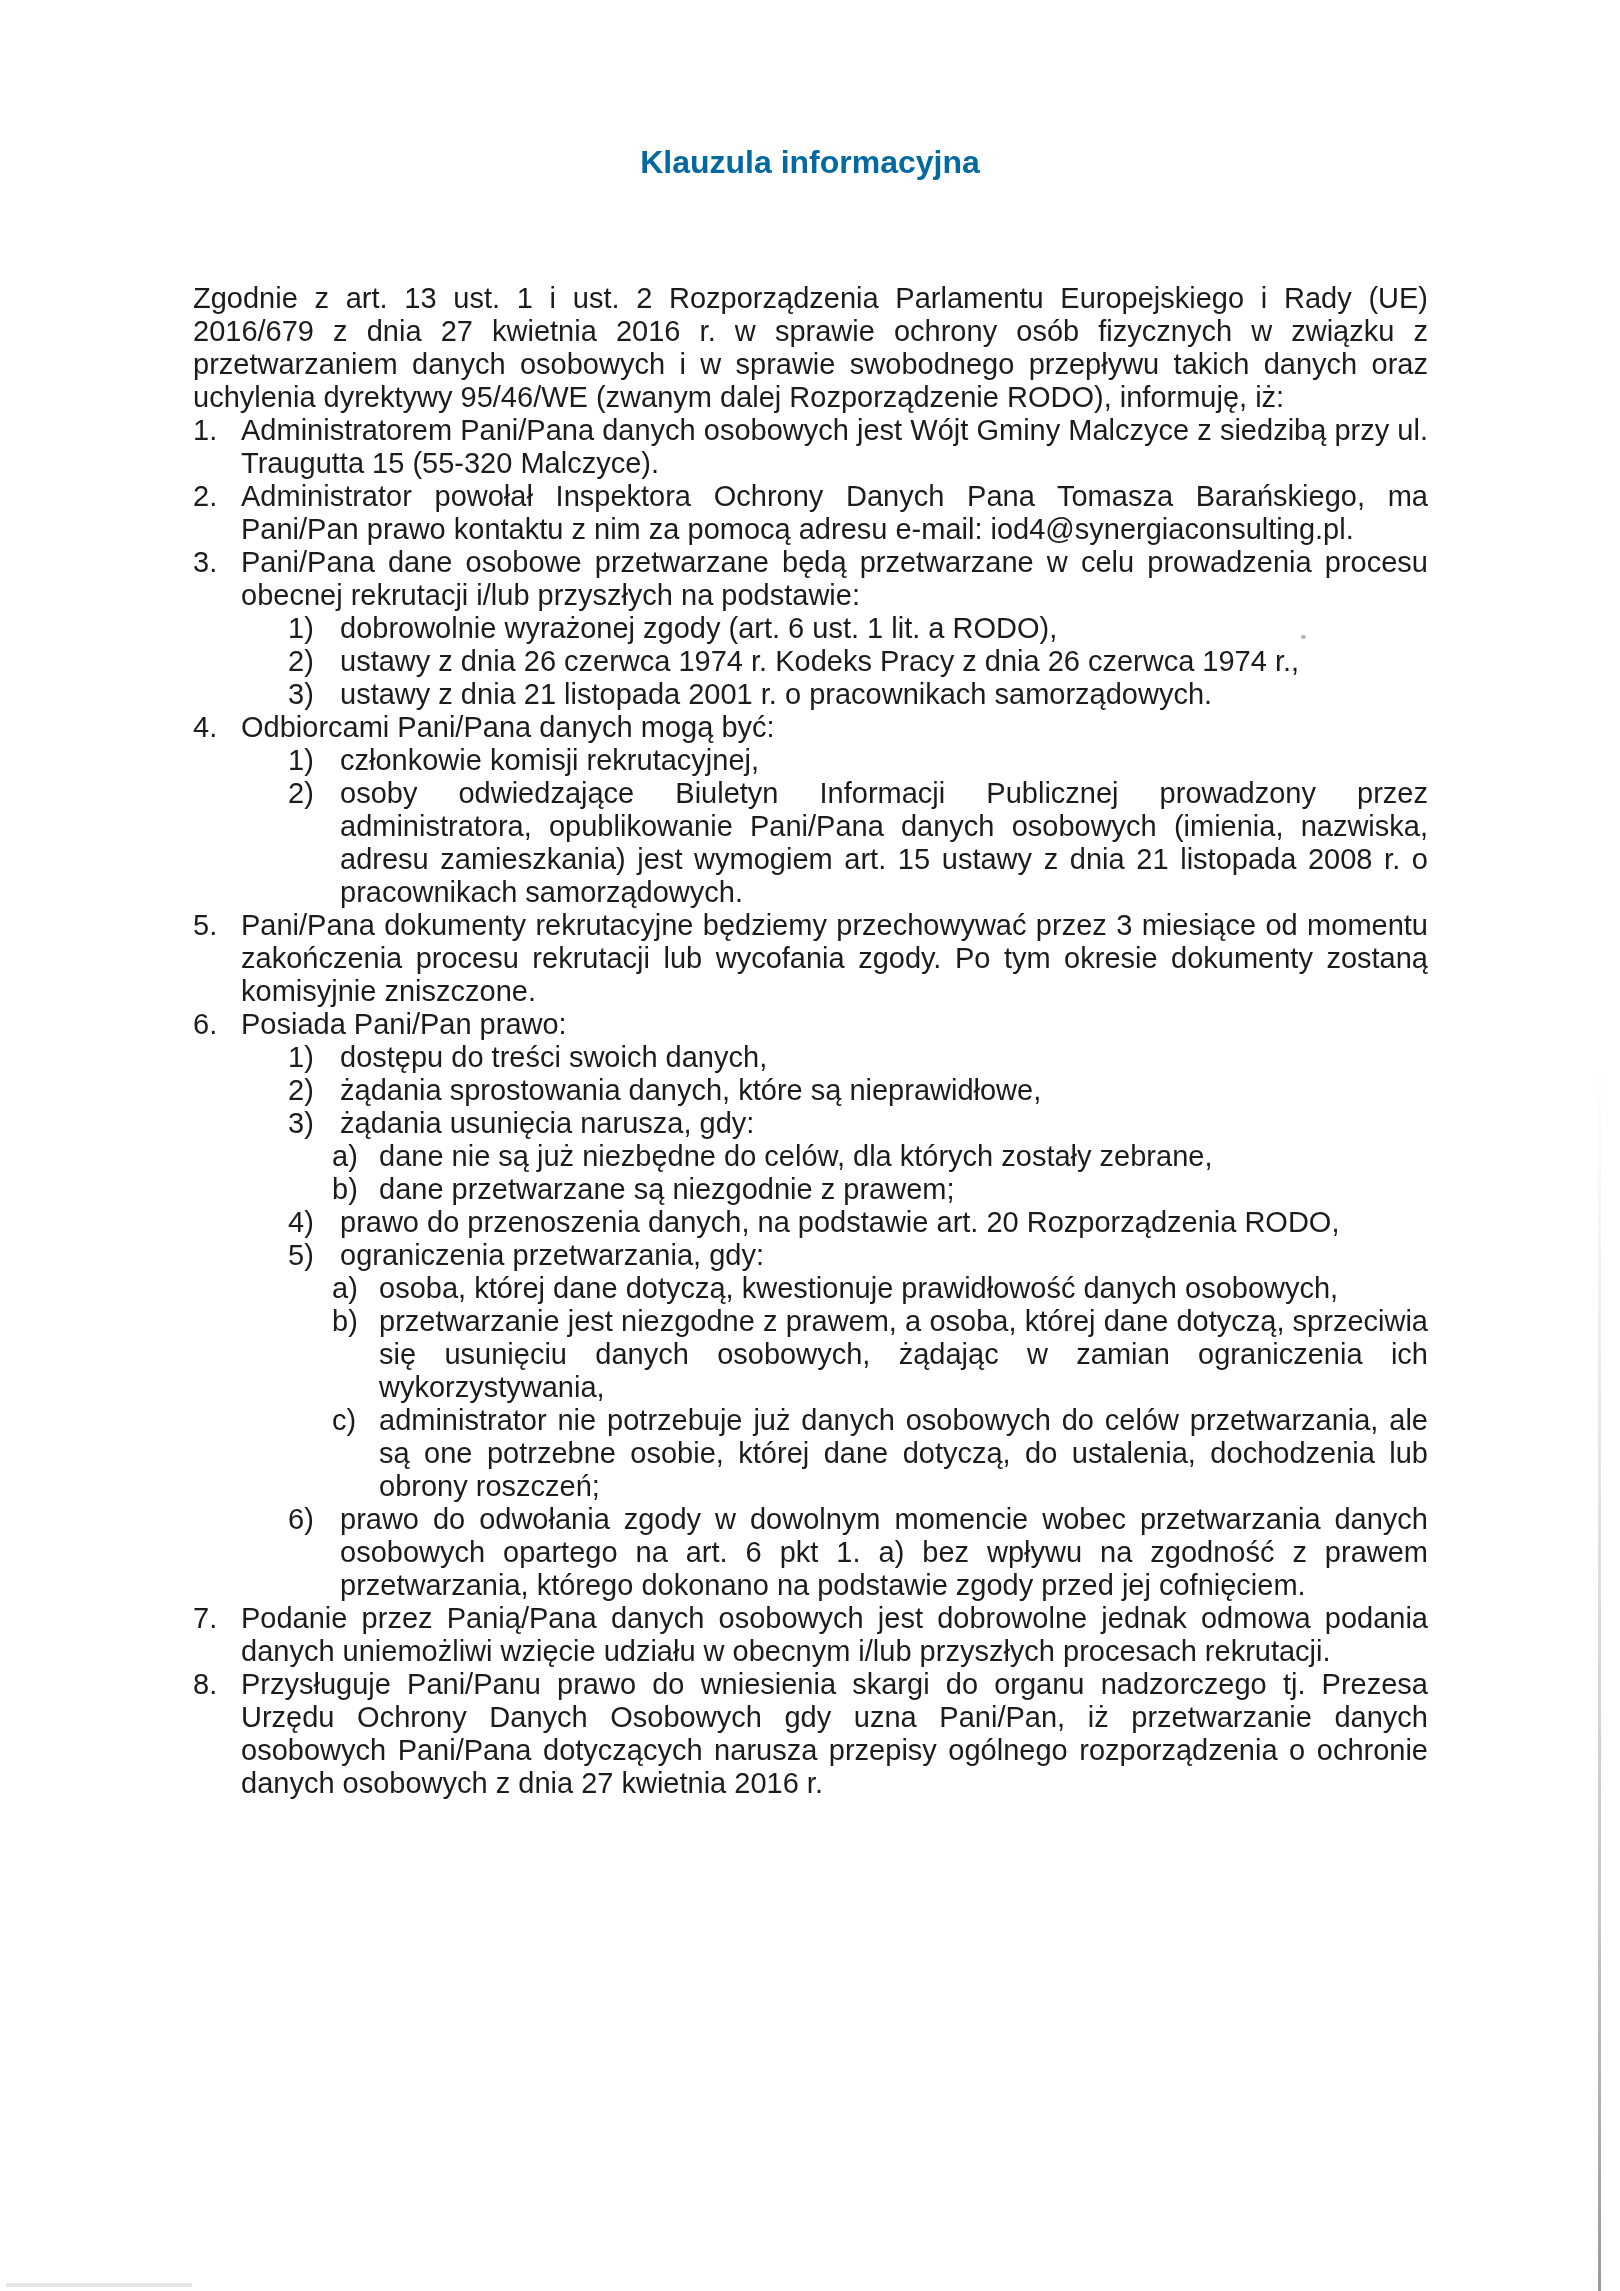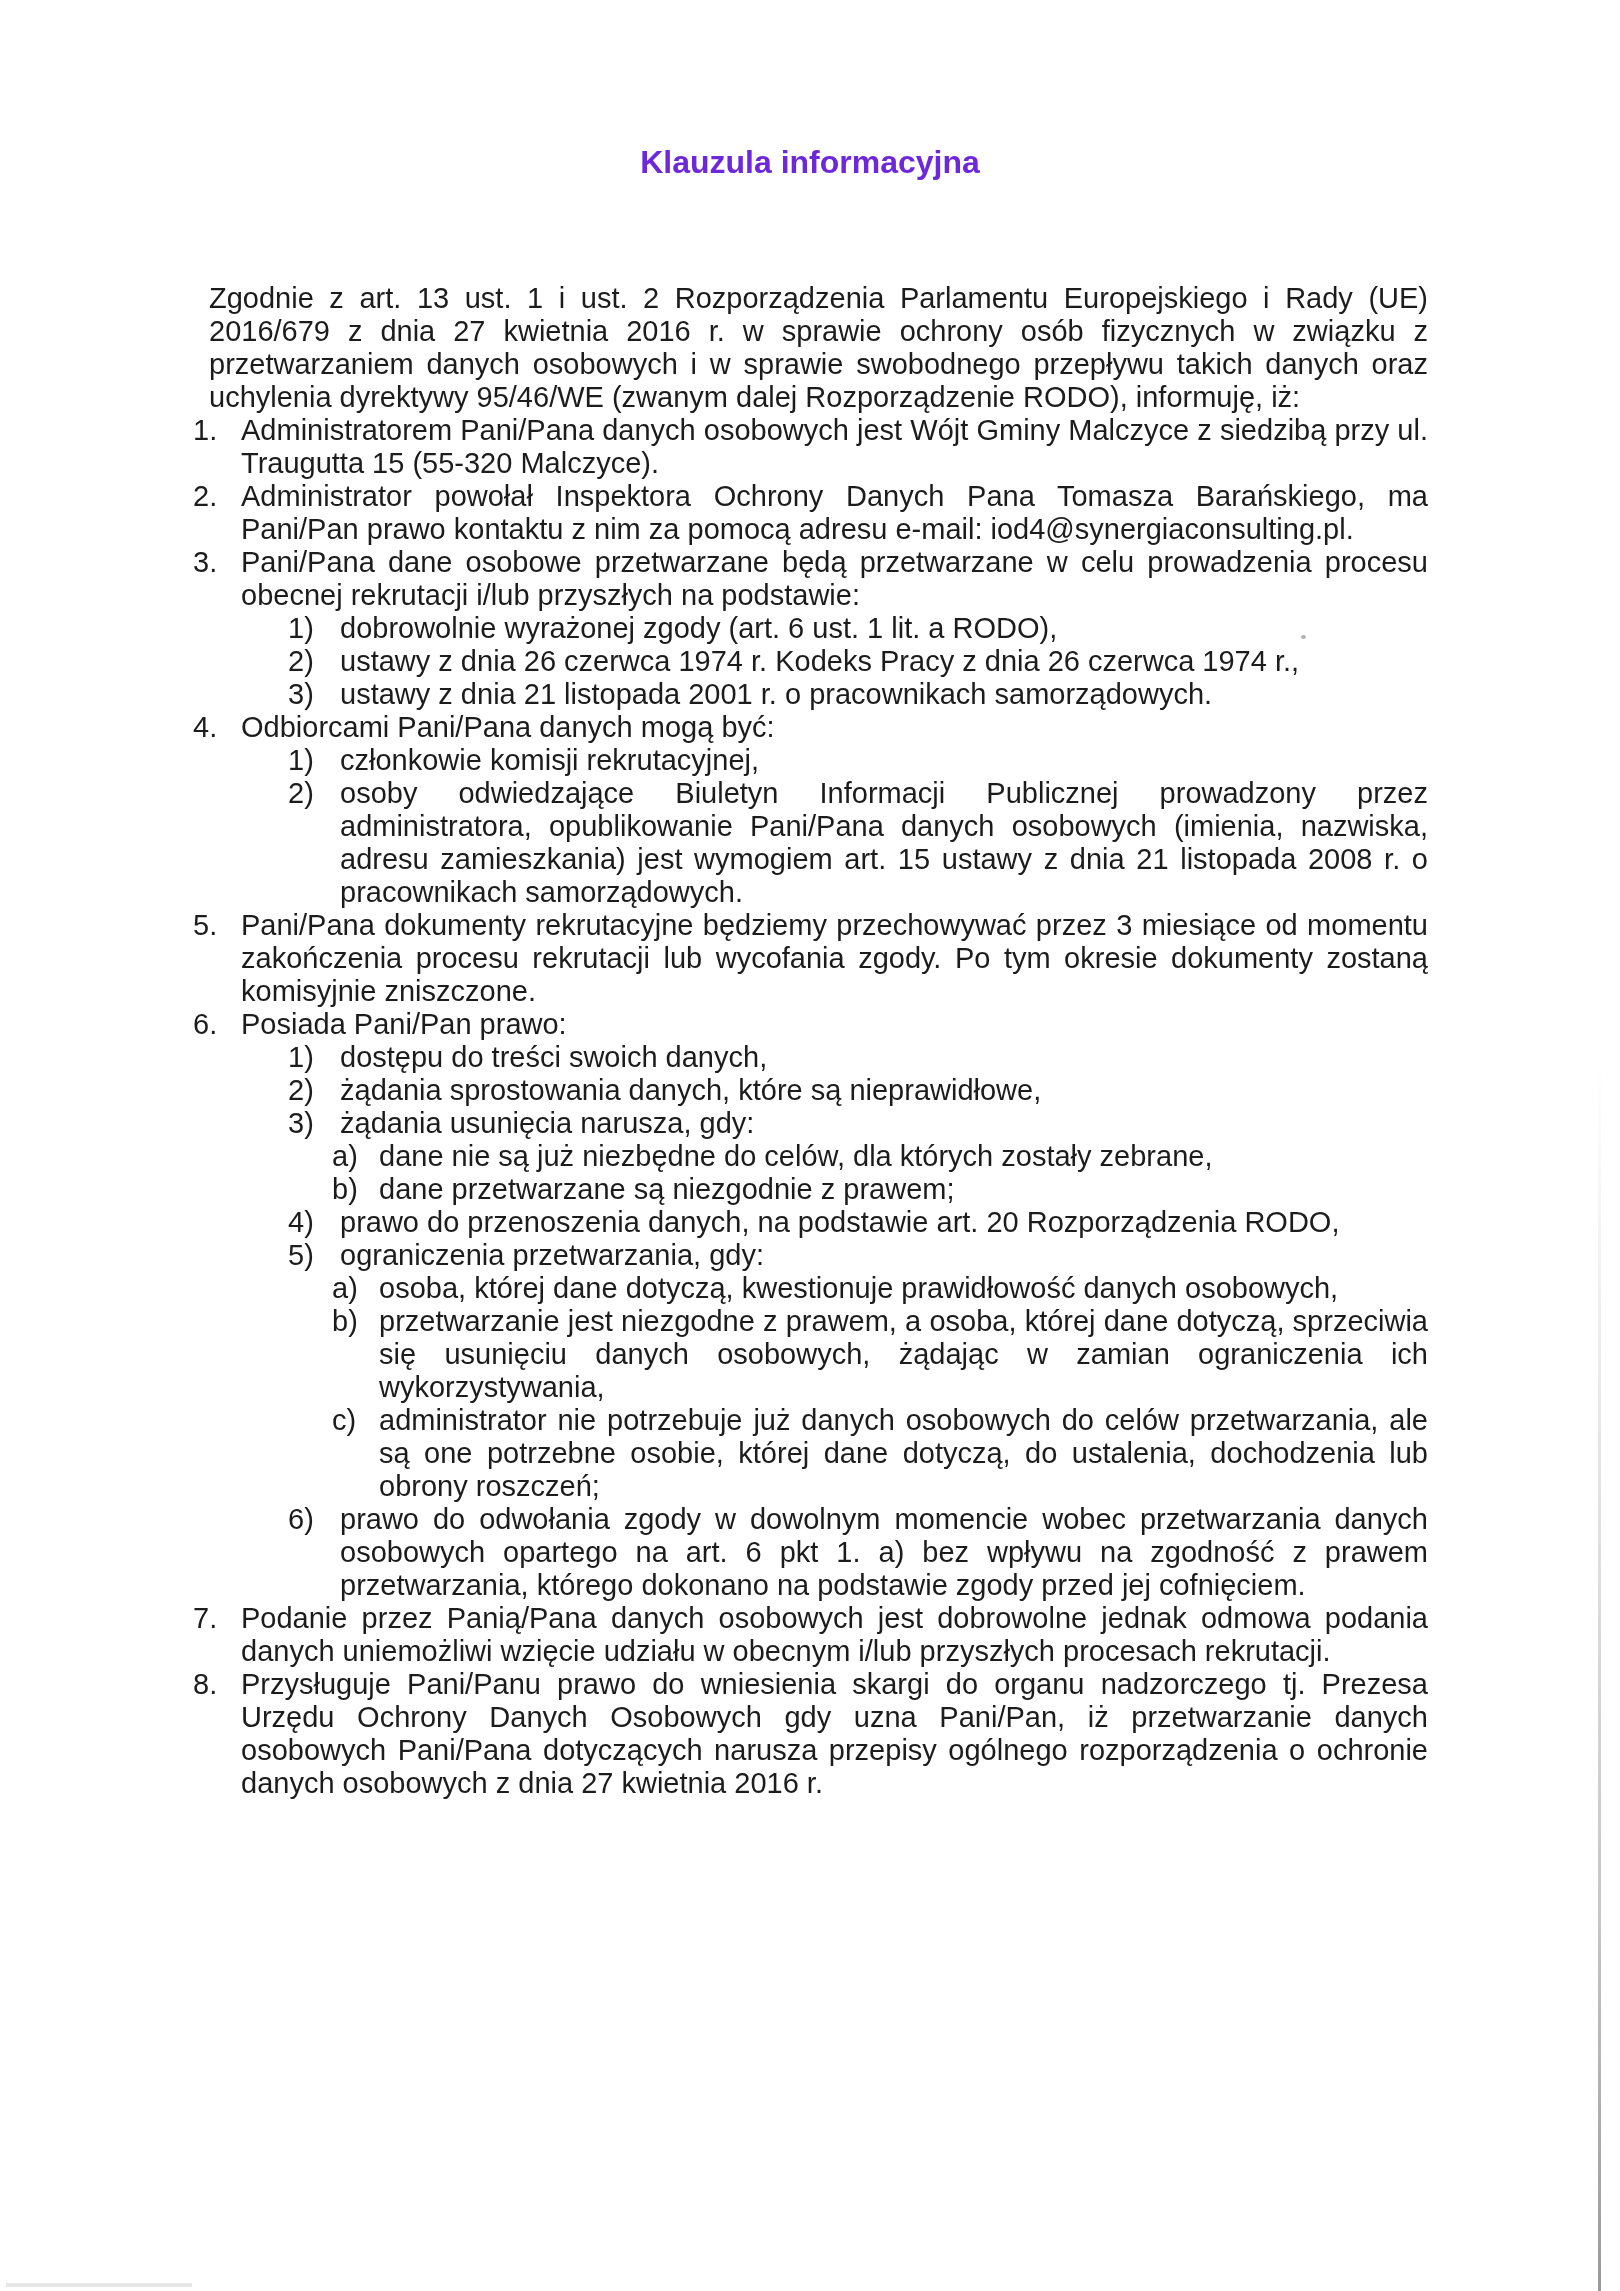--- a/index.html
+++ b/index.html
@@ -19,29 +19,29 @@
       line-height: 33px;
       -webkit-font-smoothing: antialiased;
     }
     .title {
       margin: 0;
       padding-top: 144px;
       text-align: center;
       font-size: 32px;
       line-height: 37px;
       font-weight: bold;
-      color: #6d28d9;
+      color: #0369a1;
     }
     .content {
       position: relative;
       margin: 0 192px 0 193px; 
       width: 1235px;
     }
     .intro {
-      margin: 101px 0 0 16px;
+      margin: 101px 0 0 0;
       text-align: justify;
     }
     .row {
       display: flex;
       align-items: flex-start;
     }
     .row .mark {
       flex: 0 0 auto;
       text-align: left;
       white-space: nowrap;

